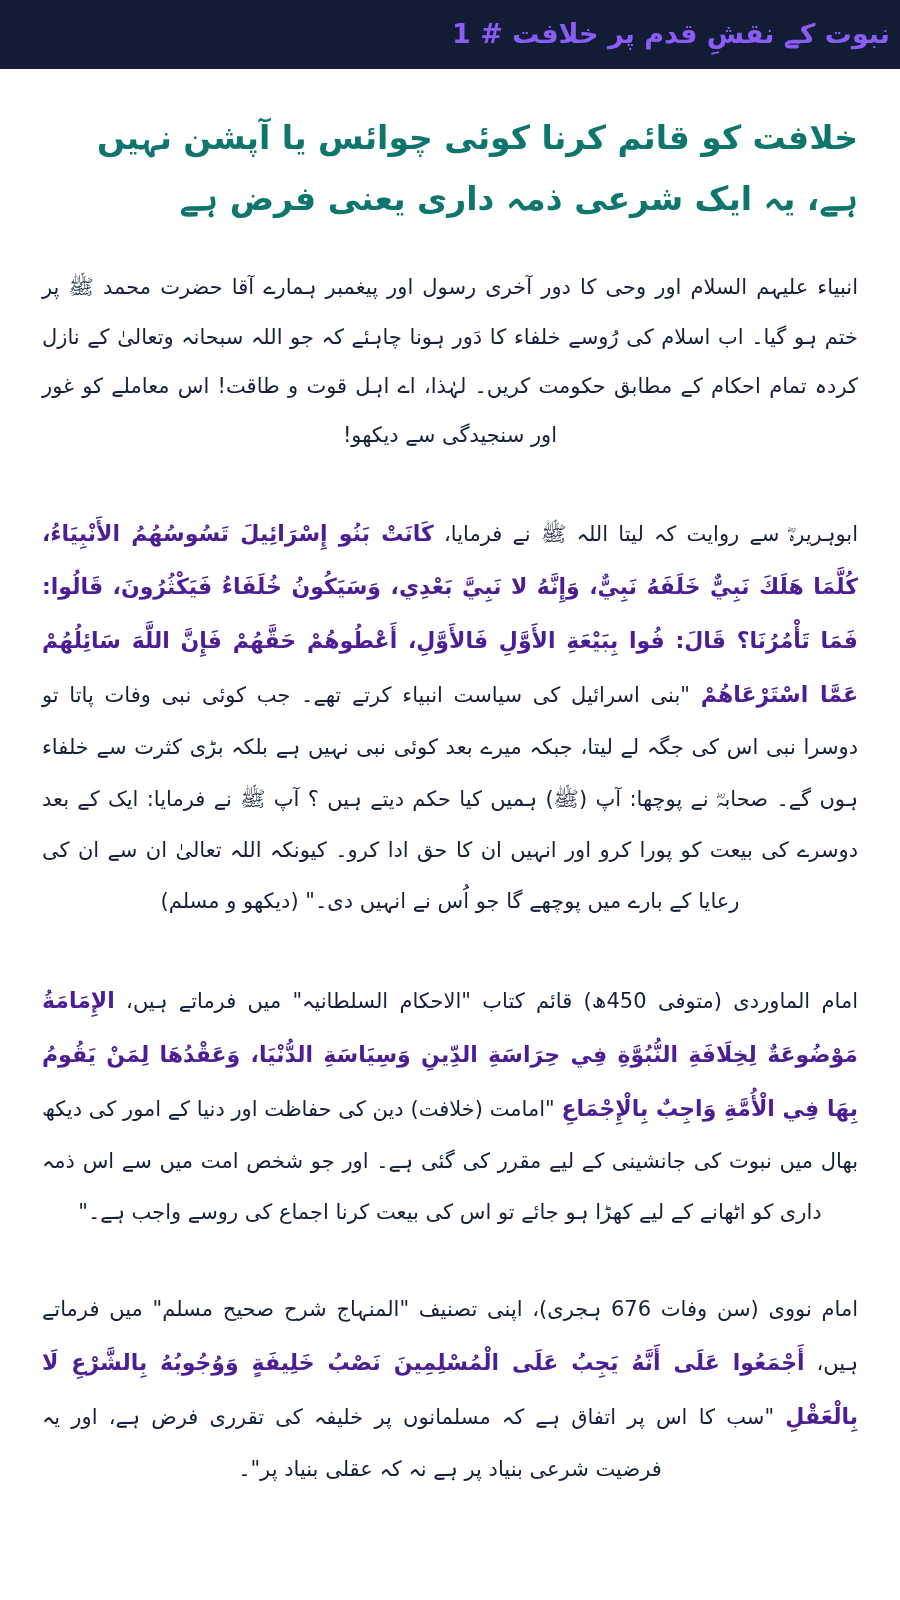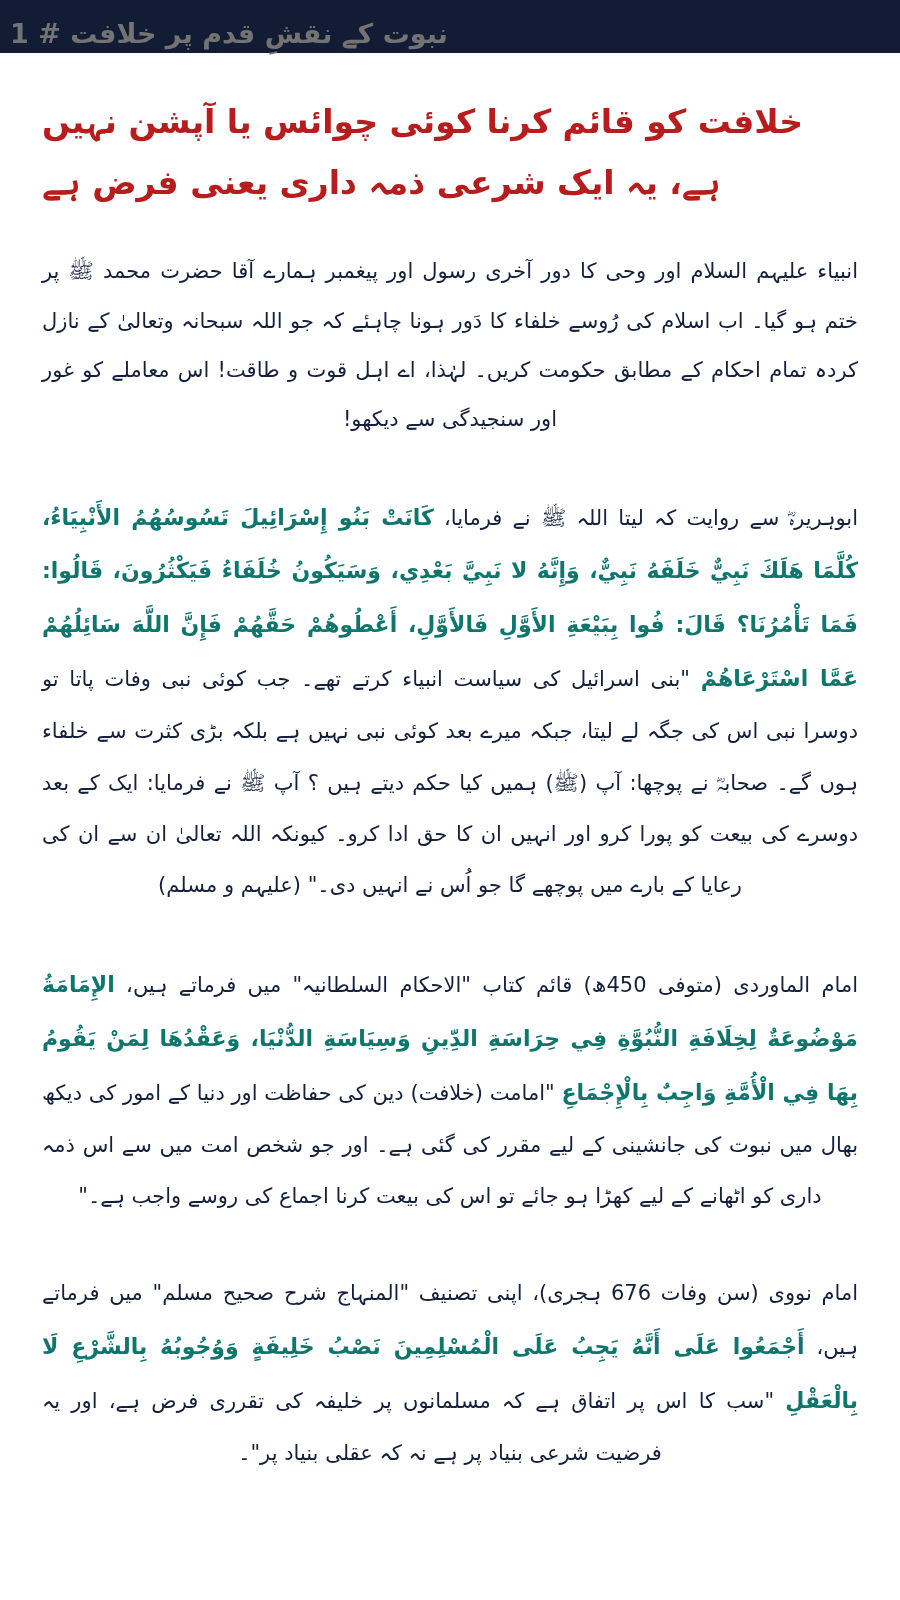--- a/index.html
+++ b/index.html
@@ -17,62 +17,62 @@
     width: 900px;
     min-height: 1600px;
     box-sizing: border-box;
     background: #ffffff;
     position: relative;
     overflow: hidden;
   }
   .header-bar {
     width: 100%;
     background: #121c35;
-    color: #737373;
-    text-align: left;
-    padding: 16px 10px 2px 10px;
+    color: #8b5cf6;
+    text-align: right;
+    padding: 16px 10px 18px 10px;
     box-sizing: border-box;
   }
   .header-title {
     font-size: 27px;
     font-weight: bold;
     line-height: 1.3;
     direction: rtl;
     letter-spacing: 0.2px;
   }
   .content {
     padding: 26px 42px 40px 42px;
     box-sizing: border-box;
     direction: rtl;
   }
   .doc-title {
     font-size: 33px;
     font-weight: bold;
-    color: #b91c1c;
-    text-align: left;
+    color: #0f766e;
+    text-align: right;
     line-height: 1.85;
     margin: 12px 0 34px 0;
     direction: rtl;
   }
   .para {
     font-size: 21px;
     line-height: 2.35;
     color: #15203c;
     text-align: justify;
     text-align-last: center;
     direction: rtl;
     margin: 0 0 46px 0;
   }
   .para.with-arabic {
     line-height: 2.45;
   }
   .arabic {
     font-size: 22px;
     font-weight: bold;
-    color: #0f766e;
+    color: #4c1d95;
   }
   .quote {
     color: #15203c;
   }
 </style>
 </head>
 <body>
 
 <div class="page">
 
@@ -83,21 +83,21 @@
   <div class="content">
 
     <div class="doc-title">خلافت کو قائم کرنا کوئی چوائس یا آپشن نہیں ہے، یہ ایک شرعی ذمہ داری یعنی فرض ہے</div>
 
     <p class="para">انبیاء علیہم السلام اور وحی کا دور آخری رسول اور پیغمبر ہمارے آقا حضرت محمد ﷺ پر ختم ہو گیا۔ اب اسلام کی رُوسے خلفاء کا دَور ہونا چاہئے کہ جو اللہ سبحانہ وتعالیٰ کے نازل کردہ تمام احکام کے مطابق حکومت کریں۔ لہٰذا، اے اہل قوت و طاقت! اس معاملے کو غور اور سنجیدگی سے دیکھو!</p>
 
     <p class="para with-arabic">
       <span>ابوہریرہؓ سے روایت کہ لیتا اللہ ﷺ نے فرمایا،</span>
       <span class="arabic">كَانَتْ بَنُو إِسْرَائِيلَ تَسُوسُهُمُ الأَنْبِيَاءُ، كُلَّمَا هَلَكَ نَبِيٌّ خَلَفَهُ نَبِيٌّ، وَإِنَّهُ لا نَبِيَّ بَعْدِي، وَسَيَكُونُ خُلَفَاءُ فَيَكْثُرُونَ، قَالُوا: فَمَا تَأْمُرُنَا؟ قَالَ: فُوا بِبَيْعَةِ الأَوَّلِ فَالأَوَّلِ، أَعْطُوهُمْ حَقَّهُمْ فَإِنَّ اللَّهَ سَائِلُهُمْ عَمَّا اسْتَرْعَاهُمْ</span>
       <span class="quote">"بنی اسرائیل کی سیاست انبیاء کرتے تھے۔ جب کوئی نبی وفات پاتا تو دوسرا نبی اس کی جگہ لے لیتا، جبکہ میرے بعد کوئی نبی نہیں ہے بلکہ بڑی کثرت سے خلفاء ہوں گے۔ صحابہؓ نے پوچھا: آپ (ﷺ) ہمیں کیا حکم دیتے ہیں ؟ آپ ﷺ نے فرمایا: ایک کے بعد دوسرے کی بیعت کو پورا کرو اور انہیں ان کا حق ادا کرو۔ کیونکہ اللہ تعالیٰ ان سے ان کی رعایا کے بارے میں پوچھے گا جو اُس نے انہیں دی۔"</span>
-      <span class="quote">(علیہم و مسلم)</span>
+      <span class="quote">(دیکھو و مسلم)</span>
     </p>
 
     <p class="para with-arabic">
       <span>امام الماوردی (متوفی 450ھ) قائم کتاب "الاحکام السلطانیہ" میں فرماتے ہیں،</span>
       <span class="arabic">الإِمَامَةُ مَوْضُوعَةٌ لِخِلَافَةِ النُّبُوَّةِ فِي حِرَاسَةِ الدِّينِ وَسِيَاسَةِ الدُّنْيَا، وَعَقْدُهَا لِمَنْ يَقُومُ بِهَا فِي الْأُمَّةِ وَاجِبٌ بِالْإِجْمَاعِ</span>
       <span class="quote">"امامت (خلافت) دین کی حفاظت اور دنیا کے امور کی دیکھ بھال میں نبوت کی جانشینی کے لیے مقرر کی گئی ہے۔ اور جو شخص امت میں سے اس ذمہ داری کو اٹھانے کے لیے کھڑا ہو جائے تو اس کی بیعت کرنا اجماع کی روسے واجب ہے۔"</span>
     </p>
 
     <p class="para with-arabic">
       <span>امام نووی (سن وفات 676 ہجری)، اپنی تصنیف "المنہاج شرح صحیح مسلم" میں فرماتے ہیں،</span>

